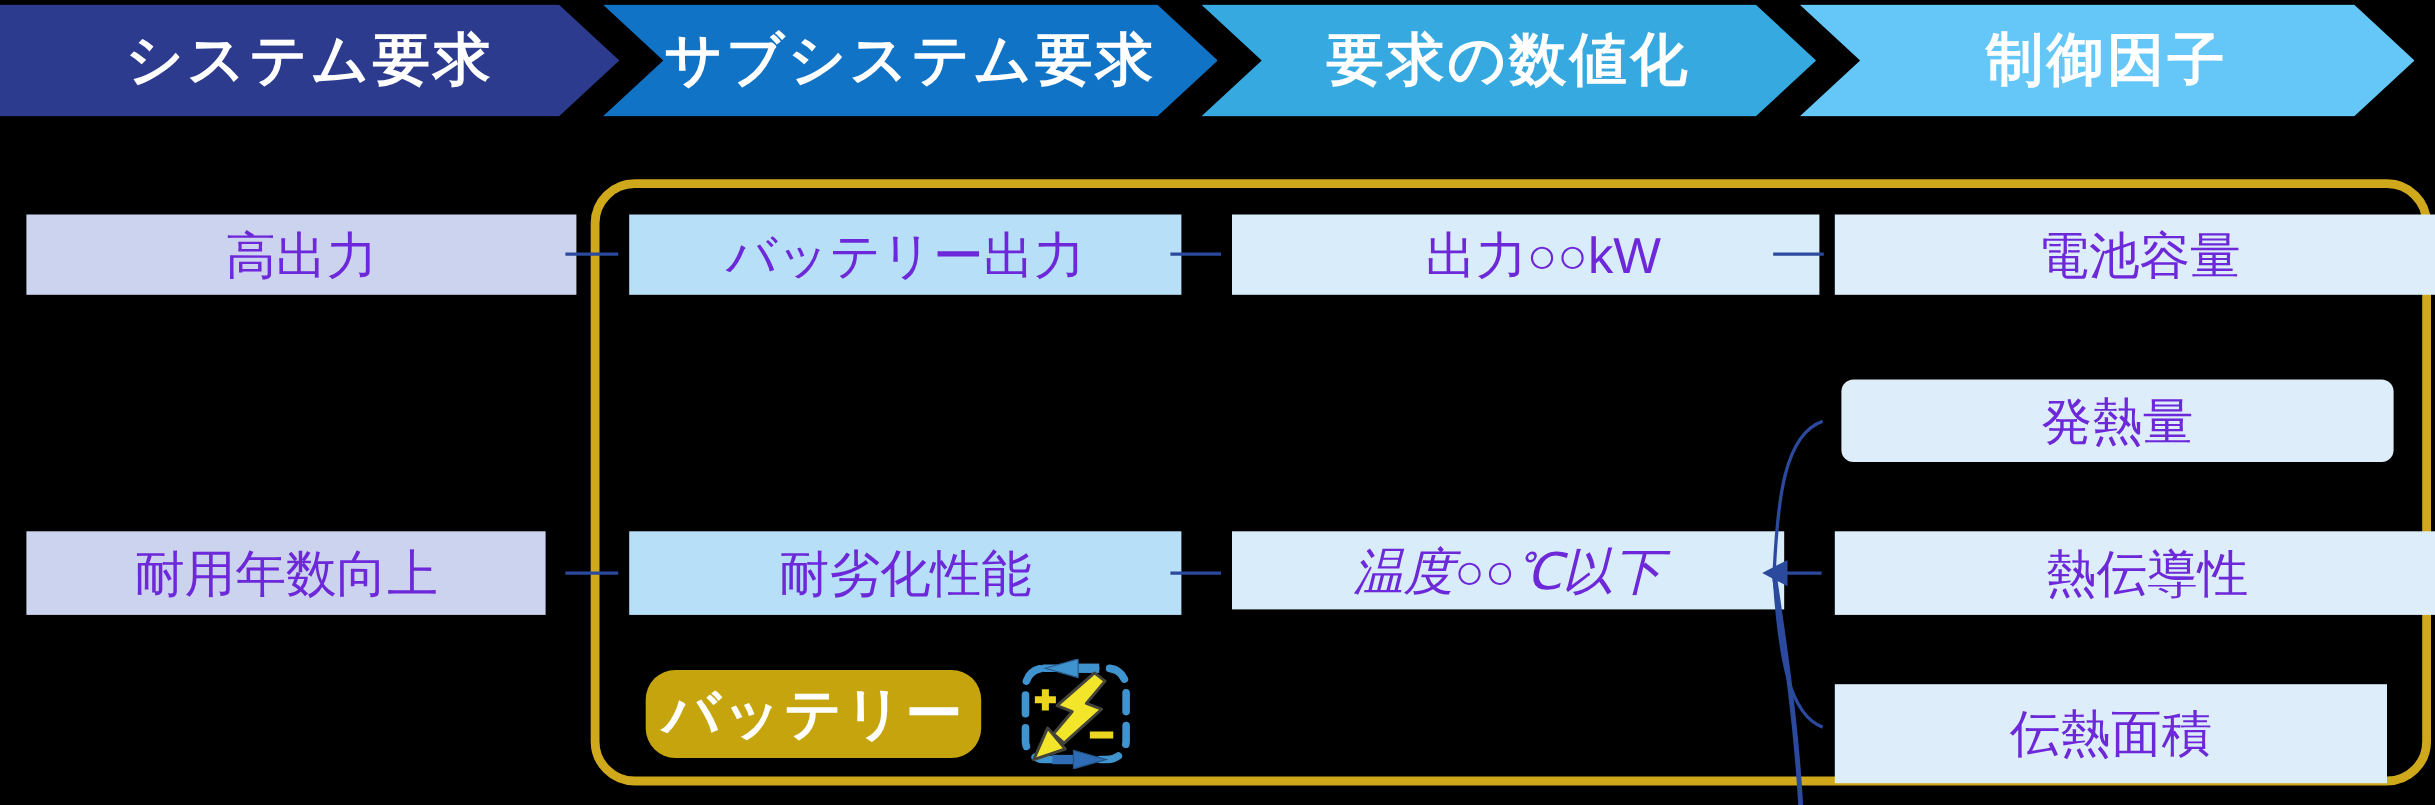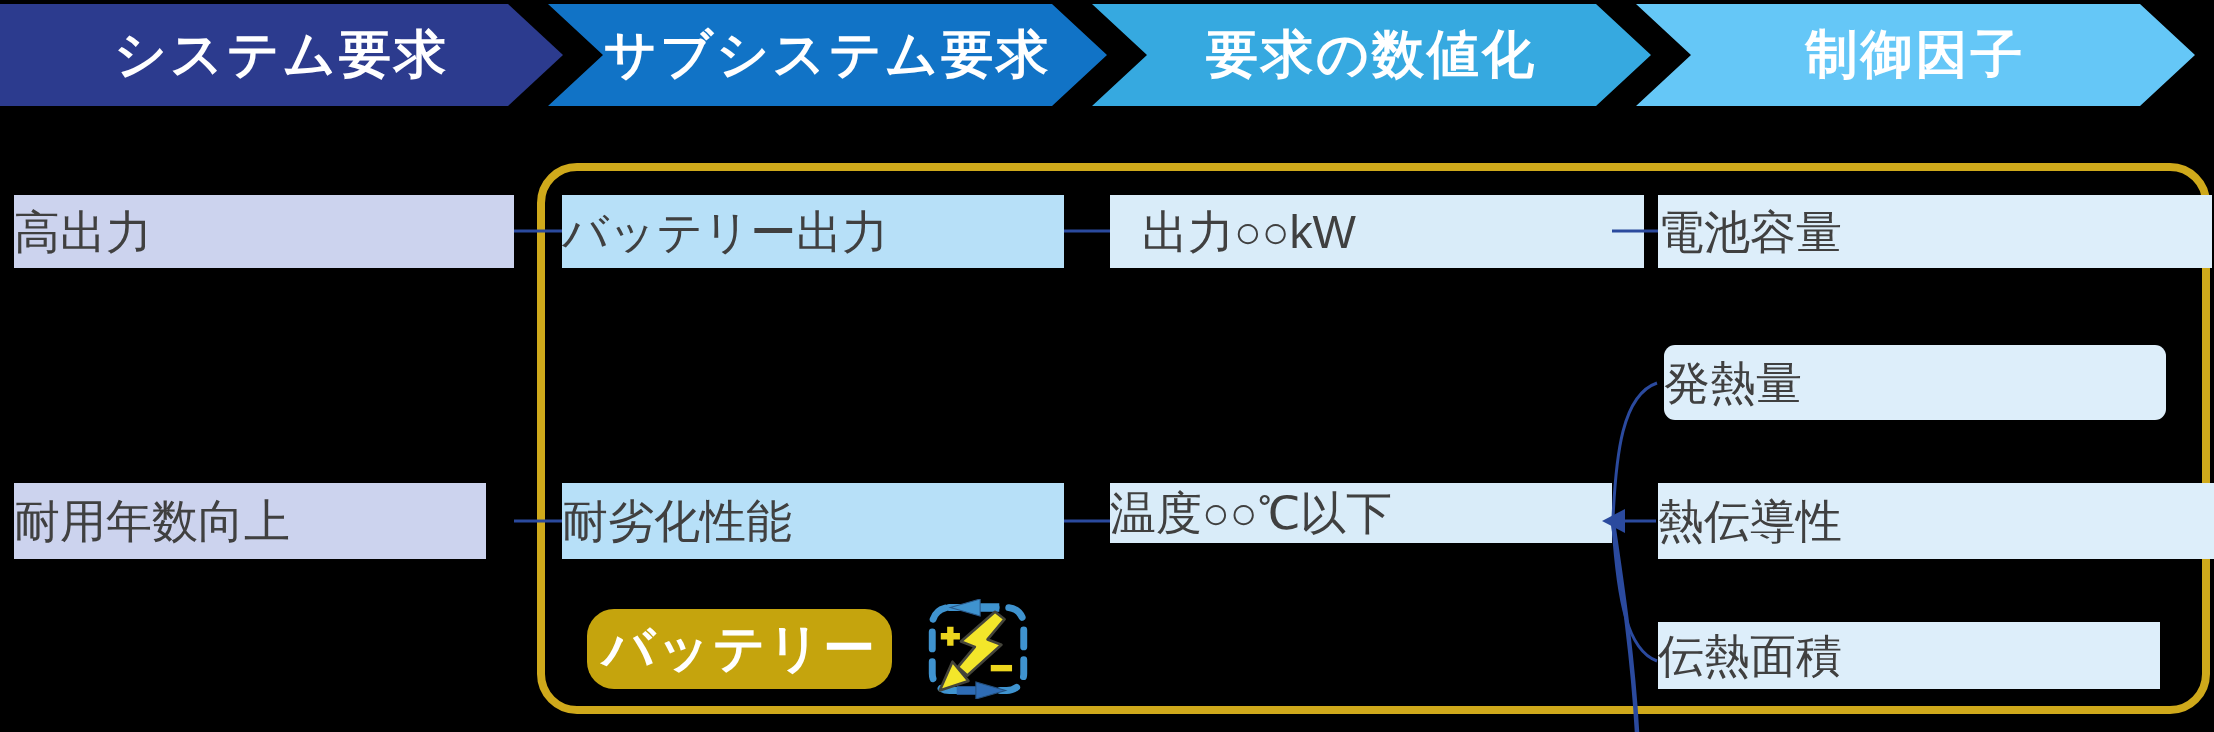--- a/index.html
+++ b/index.html
@@ -20,22 +20,22 @@
   .chev.first{
     clip-path:polygon(0 0, calc(100% - 55px) 0, 100% 50%, calc(100% - 55px) 100%, 0 100%);
   }
   .chev1{left:0;width:563px;background:#2c3b8e;}
   .chev2{left:548px;width:559px;background:#1173c6;}
   .chev3{left:1092px;width:559px;background:#36a9e0;}
   .chev4{left:1636px;width:559px;background:#65c7f7;}
   
   .node{
     position:absolute;
-    display:flex;align-items:center;justify-content:flex-start;
-    font-size:46px;color:#404040;line-height:1;
+    display:flex;align-items:center;justify-content:center;
+    font-size:46px;color:#6d28d9;line-height:1;margin-left:10px;
   }
   .col-system{background:#ccd3ee;}
   .col-subsystem{background:#b7e0f8;}
   .col-quantified{background:#d9ecf9;}
   .col-control{background:#ddeefa;}
   .badge{
     position:absolute;left:587px;top:609px;width:305px;height:80px;
     background:#c5a40d;color:#fff;font-weight:bold;font-size:52px;
     display:flex;align-items:center;justify-content:center;letter-spacing:2px;border-radius:27px;
   }
@@ -79,28 +79,28 @@
   <div class="node col-control" style="left:1664px;top:345px;width:502px;height:75px;border-radius:11px;">
     <span>発熱量</span>
   </div>
 
   <div class="node col-system" style="left:14px;top:483px;width:472px;height:76px;">
     <span>耐用年数向上</span>
   </div>
   <div class="node col-subsystem" style="left:562px;top:483px;width:502px;height:76px;">
     <span>耐劣化性能</span>
   </div>
-  <div class="node col-quantified" style="left:1110px;top:483px;width:502px;height:60px;">
+  <div class="node col-quantified" style="left:1110px;top:483px;width:502px;height:71px;font-style:italic;">
     <span>温度○○℃以下</span>
   </div>
   <div class="node col-control" style="left:1658px;top:483px;width:568px;height:76px;">
     <span>熱伝導性</span>
   </div>
 
-  <div class="node col-control" style="left:1658px;top:622px;width:502px;height:67px;">
+  <div class="node col-control" style="left:1658px;top:622px;width:502px;height:90px;">
     <span>伝熱面積</span>
   </div>
 
   <div class="badge">
     <span>バッテリー</span>
   </div>
 
   <svg class="overlay" style="left:924px;top:599px;" width="108" height="100" viewBox="0 0 100 94">
     <rect x="7" y="8" width="86" height="78" rx="16" ry="16" fill="none" stroke="#3f93cf" stroke-width="6.5" stroke-dasharray="16 12" stroke-linecap="round"></rect>
     <rect x="52" y="4" width="18" height="8" fill="#3f93cf"></rect>

